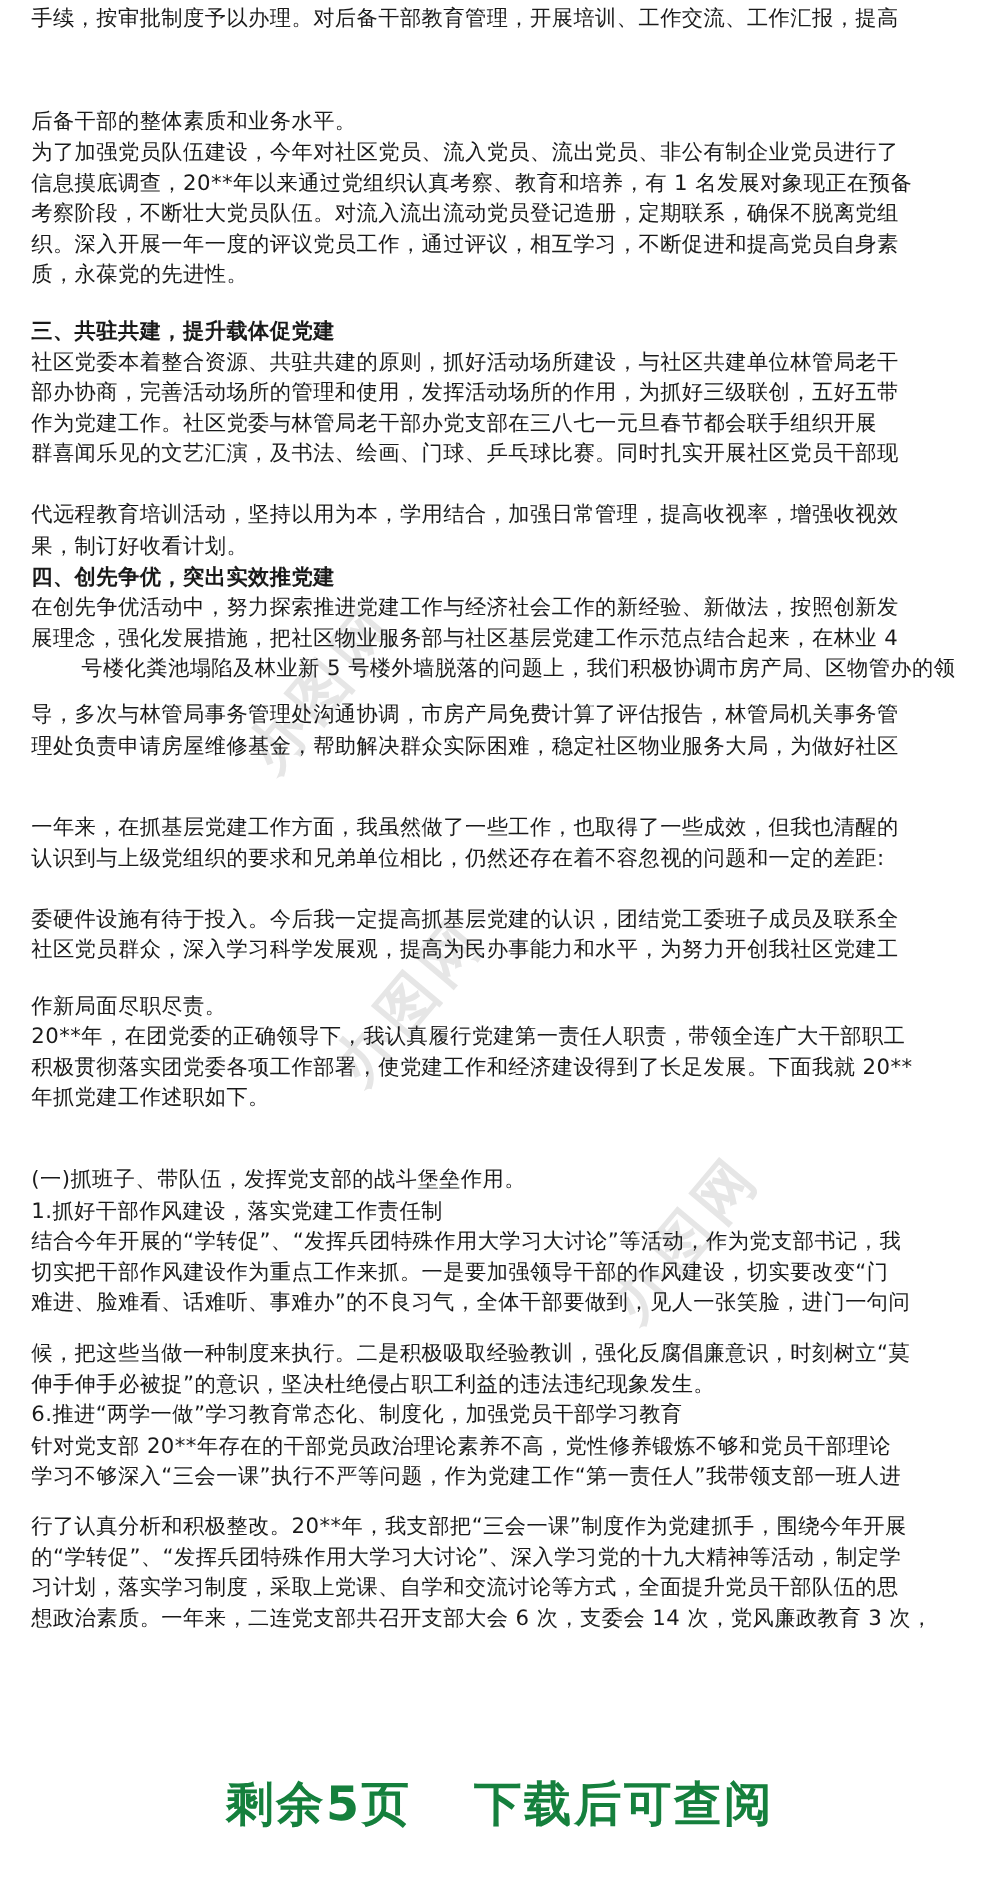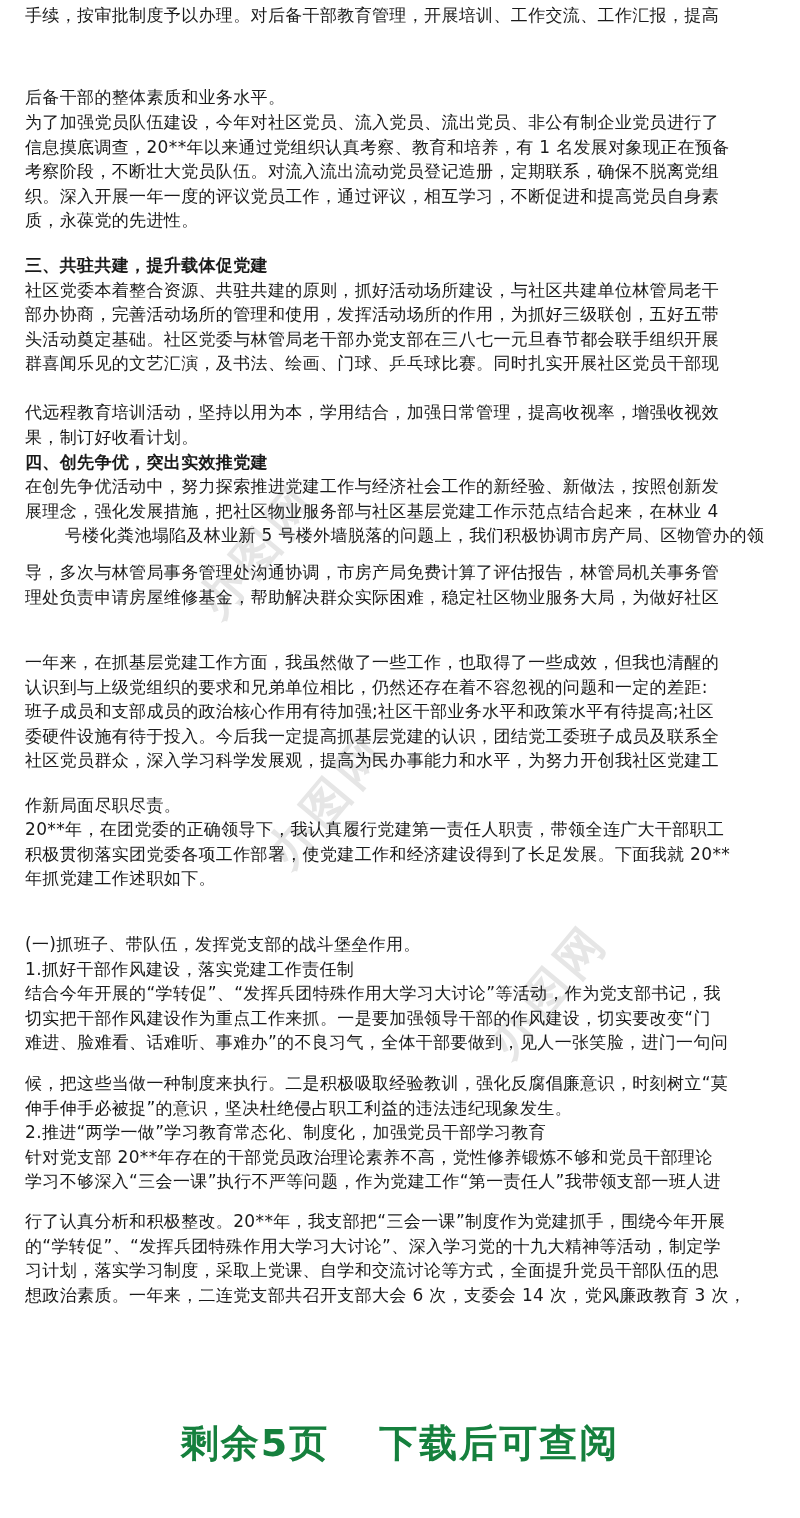--- a/index.html
+++ b/index.html
@@ -26,47 +26,46 @@
     <div class="line" style="top: 3px;">手续，按审批制度予以办理。对后备干部教育管理，开展培训、工作交流、工作汇报，提高</div>
     <div class="line" style="top: 85px;">后备干部的整体素质和业务水平。</div>
     <div class="line" style="top: 110px;">为了加强党员队伍建设，今年对社区党员、流入党员、流出党员、非公有制企业党员进行了</div>
     <div class="line" style="top: 135px;">信息摸底调查，20**年以来通过党组织认真考察、教育和培养，有 1 名发展对象现正在预备</div>
     <div class="line" style="top: 159px;">考察阶段，不断壮大党员队伍。对流入流出流动党员登记造册，定期联系，确保不脱离党组</div>
     <div class="line" style="top: 184px;">织。深入开展一年一度的评议党员工作，通过评议，相互学习，不断促进和提高党员自身素</div>
     <div class="line" style="top: 208px;">质，永葆党的先进性。</div>
     <div class="line heading" style="top: 253px;">三、共驻共建，提升载体促党建</div>
     <div class="line" style="top: 278px;">社区党委本着整合资源、共驻共建的原则，抓好活动场所建设，与社区共建单位林管局老干</div>
     <div class="line" style="top: 302px;">部办协商，完善活动场所的管理和使用，发挥活动场所的作用，为抓好三级联创，五好五带</div>
-    <div class="line" style="top: 327px;">头活动奠定基础。社区党委与林管局老干部办党支部在三八七一元旦春节都会联手组织开展</div>
+    <div class="line" style="top: 327px;">作为党建工作。社区党委与林管局老干部办党支部在三八七一元旦春节都会联手组织开展</div>
     <div class="line" style="top: 351px;">群喜闻乐见的文艺汇演，及书法、绘画、门球、乒乓球比赛。同时扎实开展社区党员干部现</div>
     <div class="line" style="top: 400px;">代远程教育培训活动，坚持以用为本，学用结合，加强日常管理，提高收视率，增强收视效</div>
     <div class="line" style="top: 425px;">果，制订好收看计划。</div>
     <div class="line heading" style="top: 450px;">四、创先争优，突出实效推党建</div>
     <div class="line" style="top: 474px;">在创先争优活动中，努力探索推进党建工作与经济社会工作的新经验、新做法，按照创新发</div>
     <div class="line" style="top: 499px;">展理念，强化发展措施，把社区物业服务部与社区基层党建工作示范点结合起来，在林业 4</div>
     <div class="line" style="top: 523px; margin-left: 40px;">号楼化粪池塌陷及林业新 5 号楼外墙脱落的问题上，我们积极协调市房产局、区物管办的领</div>
     <div class="line" style="top: 560px;">导，多次与林管局事务管理处沟通协调，市房产局免费计算了评估报告，林管局机关事务管</div>
     <div class="line" style="top: 585px;">理处负责申请房屋维修基金，帮助解决群众实际困难，稳定社区物业服务大局，为做好社区</div>
     <div class="line" style="top: 650px;">一年来，在抓基层党建工作方面，我虽然做了一些工作，也取得了一些成效，但我也清醒的</div>
     <div class="line" style="top: 675px;">认识到与上级党组织的要求和兄弟单位相比，仍然还存在着不容忽视的问题和一定的差距:</div>
-    <div class="line" style="top: 699px;">班子成员和支部成员的政治核心作用有待加强;社区干部业务水平和政策水平有待提高;社区</div>
     <div class="line" style="top: 724px;">委硬件设施有待于投入。今后我一定提高抓基层党建的认识，团结党工委班子成员及联系全</div>
     <div class="line" style="top: 748px;">社区党员群众，深入学习科学发展观，提高为民办事能力和水平，为努力开创我社区党建工</div>
     <div class="line" style="top: 793px;">作新局面尽职尽责。</div>
     <div class="line" style="top: 817px;">20**年，在团党委的正确领导下，我认真履行党建第一责任人职责，带领全连广大干部职工</div>
     <div class="line" style="top: 842px;">积极贯彻落实团党委各项工作部署，使党建工作和经济建设得到了长足发展。下面我就 20**</div>
     <div class="line" style="top: 866px;">年抓党建工作述职如下。</div>
     <div class="line" style="top: 932px;">(一)抓班子、带队伍，发挥党支部的战斗堡垒作用。</div>
     <div class="line" style="top: 957px;">1.抓好干部作风建设，落实党建工作责任制</div>
     <div class="line" style="top: 981px;">结合今年开展的“学转促”、“发挥兵团特殊作用大学习大讨论”等活动，作为党支部书记，我</div>
     <div class="line" style="top: 1006px;">切实把干部作风建设作为重点工作来抓。一是要加强领导干部的作风建设，切实要改变“门</div>
     <div class="line" style="top: 1030px;">难进、脸难看、话难听、事难办”的不良习气，全体干部要做到，见人一张笑脸，进门一句问</div>
     <div class="line" style="top: 1071px;">候，把这些当做一种制度来执行。二是积极吸取经验教训，强化反腐倡廉意识，时刻树立“莫</div>
     <div class="line" style="top: 1096px;">伸手伸手必被捉”的意识，坚决杜绝侵占职工利益的违法违纪现象发生。</div>
-    <div class="line" style="top: 1120px;">2.推进“两学一做”学习教育常态化、制度化，加强党员干部学习教育</div>
+    <div class="line" style="top: 1120px;">6.推进“两学一做”学习教育常态化、制度化，加强党员干部学习教育</div>
     <div class="line" style="top: 1145px;">针对党支部 20**年存在的干部党员政治理论素养不高，党性修养锻炼不够和党员干部理论</div>
     <div class="line" style="top: 1169px;">学习不够深入“三会一课”执行不严等问题，作为党建工作“第一责任人”我带领支部一班人进</div>
     <div class="line" style="top: 1209px;">行了认真分析和积极整改。20**年，我支部把“三会一课”制度作为党建抓手，围绕今年开展</div>
     <div class="line" style="top: 1234px;">的“学转促”、“发挥兵团特殊作用大学习大讨论”、深入学习党的十九大精神等活动，制定学</div>
     <div class="line" style="top: 1258px;">习计划，落实学习制度，采取上党课、自学和交流讨论等方式，全面提升党员干部队伍的思</div>
     <div class="line" style="top: 1283px;">想政治素质。一年来，二连党支部共召开支部大会 6 次，支委会 14 次，党风廉政教育 3 次，</div>
   </div>
 
 <div class="footer">
   <span>剩余5页</span><span class="gap"></span><span>下载后可查阅</span>

